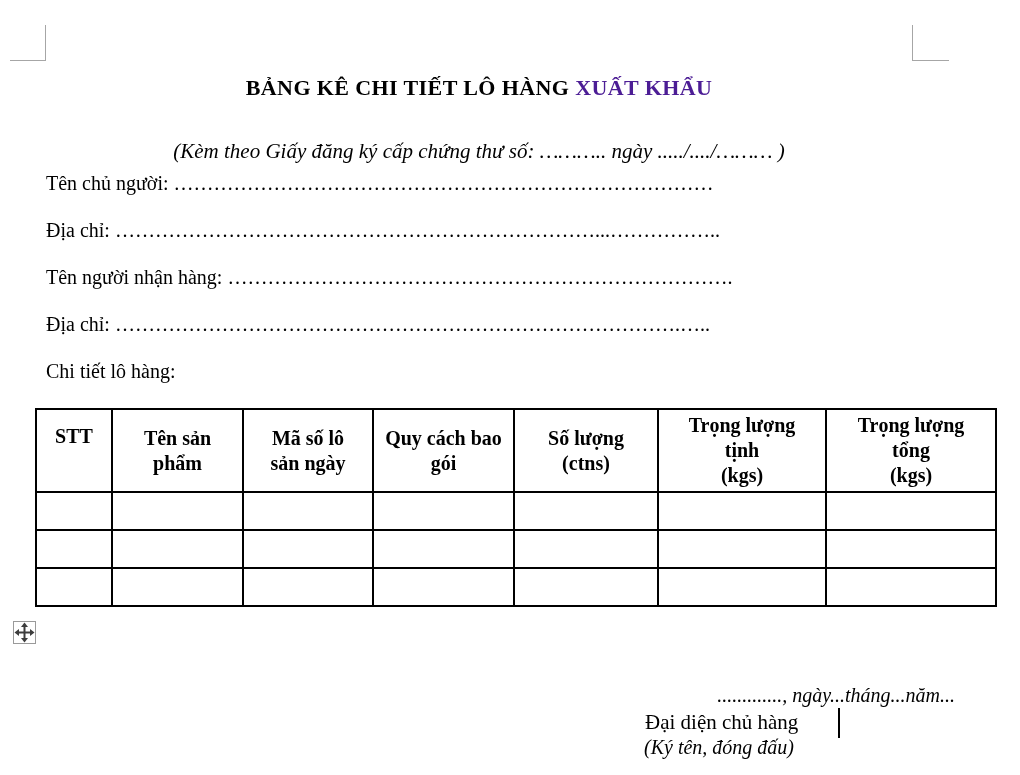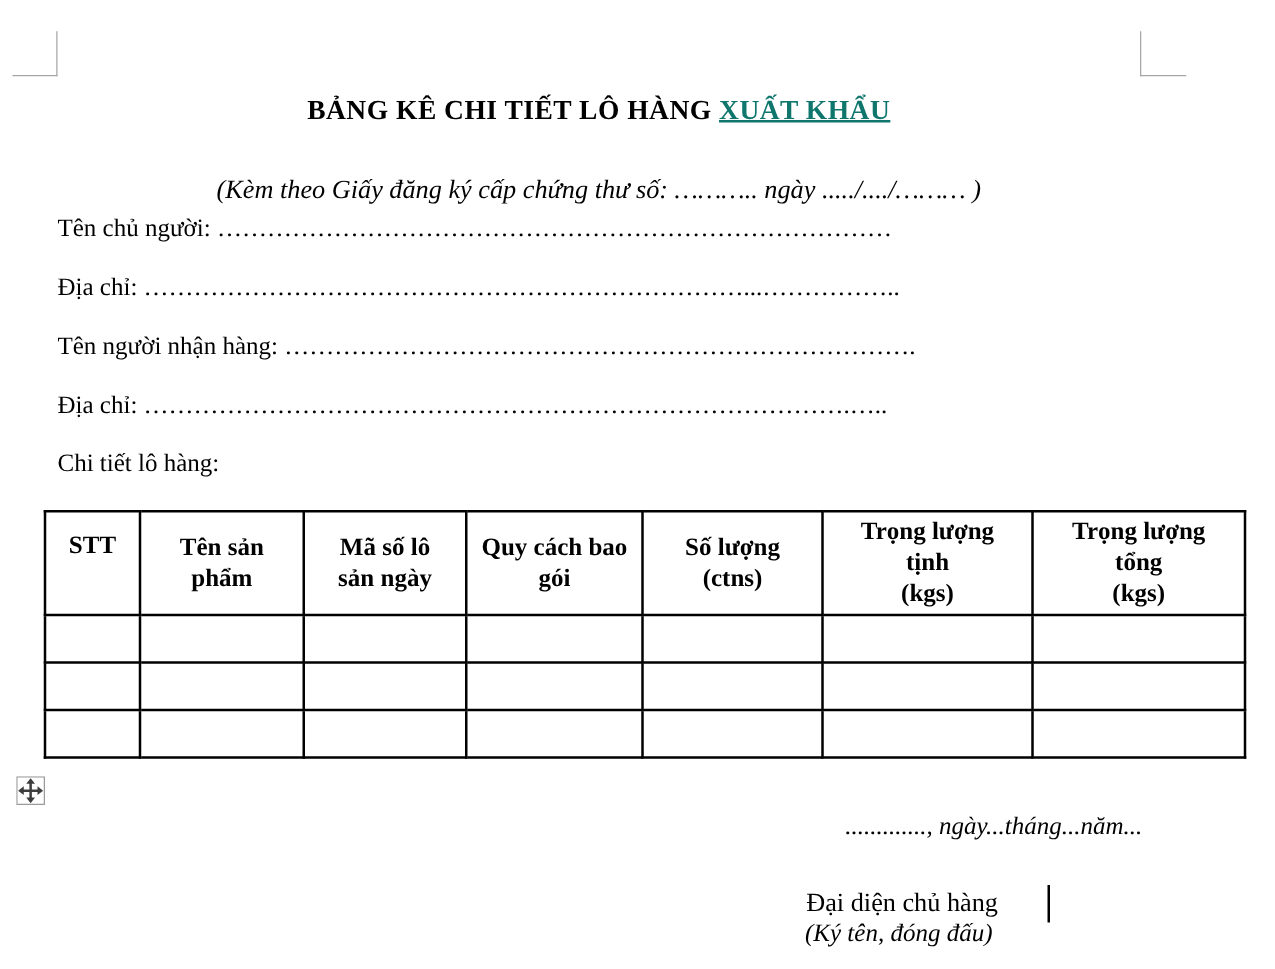--- a/index.html
+++ b/index.html
@@ -16,21 +16,21 @@
   .bmark.tl-v{left:45px;top:25px;width:1px;height:36px;}
   .bmark.tl-h{left:10px;top:60px;width:36px;height:1px;}
   .bmark.tr-v{left:912px;top:25px;width:1px;height:36px;}
   .bmark.tr-h{left:912px;top:60px;width:37px;height:1px;}
 
   .title{
     position:absolute;left:0;top:73px;width:958px;
     text-align:center;font-size:22px;font-weight:bold;
     line-height:30px;letter-spacing:.4px;white-space:nowrap;
   }
-  .title a{color:#0f766e;text-decoration:underline;text-decoration-thickness:2px;cursor:pointer;}
+  .title a{color:#4c1d95;text-decoration-thickness:2px;cursor:pointer;}
   .subtitle{
     position:absolute;left:0;top:121px;width:958px;
     text-align:center;font-style:italic;font-size:21px;line-height:28px;white-space:nowrap;margin-top:16px;
   }
   .field{
     position:absolute;left:46px;width:764px;
     font-size:20px;line-height:26px;white-space:nowrap;overflow:hidden;
   }
   .field .dots{margin-left:5px;}
   .f0{top:170px}.f1{top:217px}.f2{top:264px}.f3{top:311px}.f4{top:358px}
@@ -47,22 +47,22 @@
   }
   table.grid tr.hdr{height:83px;}
   table.grid tr.body{height:38px;}
   table.grid th.top{vertical-align:top;padding-top:14px;}
 
   .move-handle{
     position:absolute;left:13px;top:621px;width:23px;height:23px;cursor:move;
   }
 
   .date-line{
-    position:absolute;left:635px;top:648px;width:320px;
-    text-align:center;font-style:italic;font-size:20px;line-height:27px;white-space:nowrap;
+    position:absolute;left:635px;top:682px;width:320px;
+    text-align:right;font-style:italic;font-size:20px;line-height:27px;white-space:nowrap;
   }
   .signer-title{
     position:absolute;left:645px;top:707px;
     font-weight:normal;font-size:21px;line-height:30px;white-space:nowrap;
   }
   .signer-note{
     position:absolute;left:644px;top:734px;
     font-style:italic;font-size:20px;line-height:27px;white-space:nowrap;
   }
   .caret{

